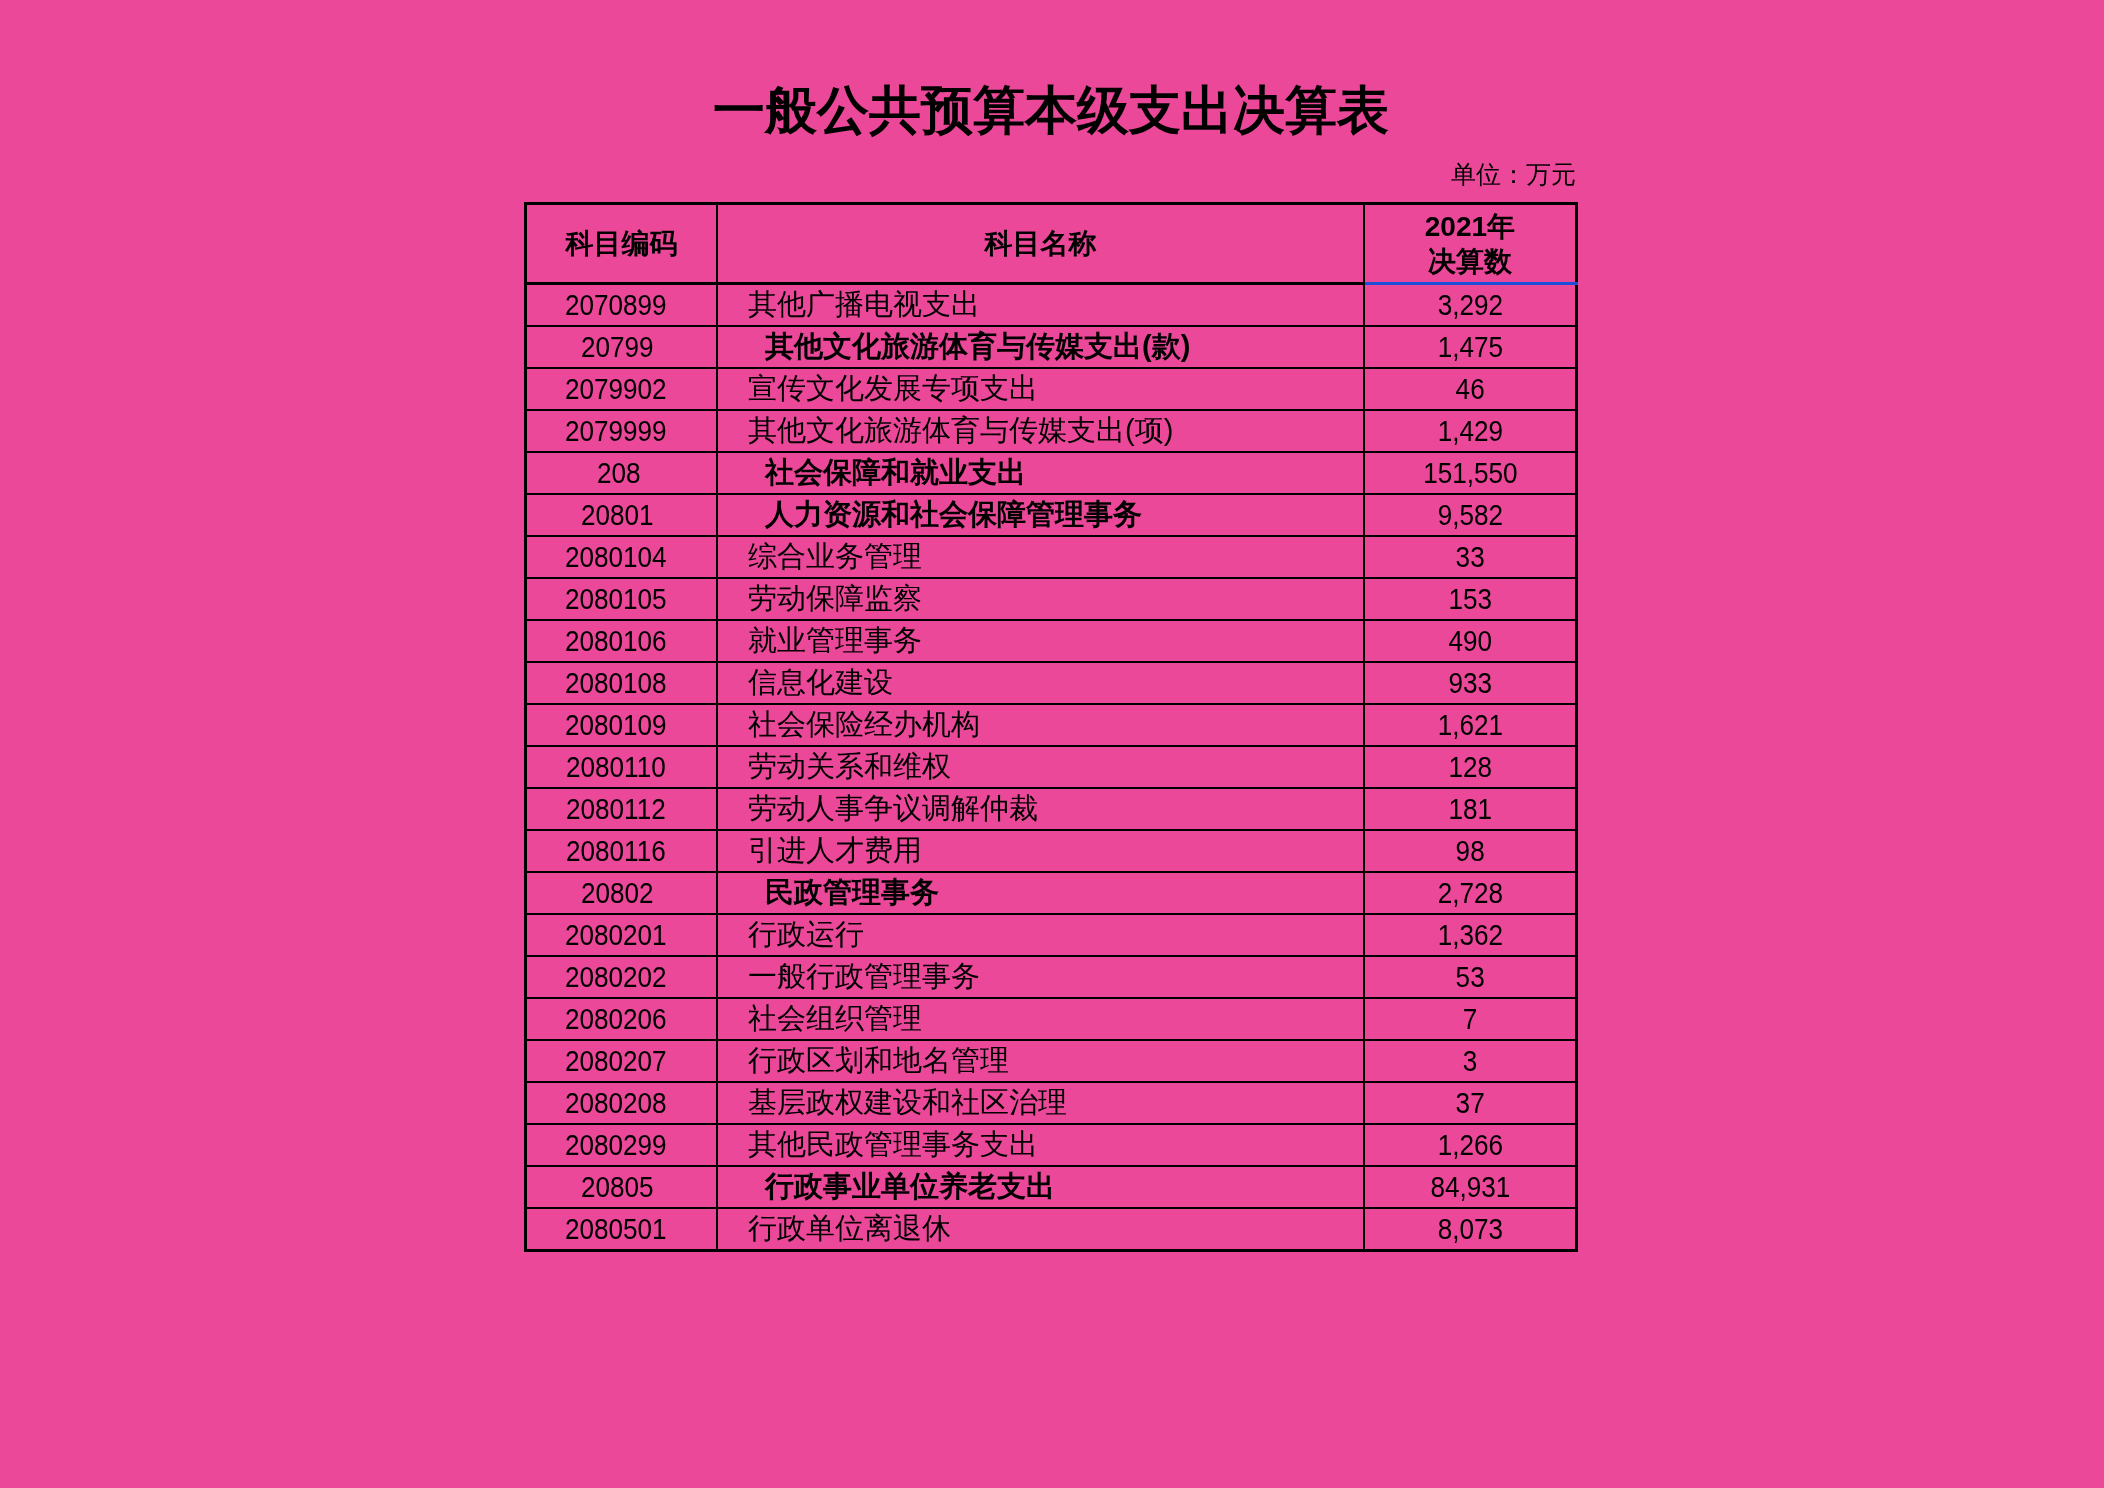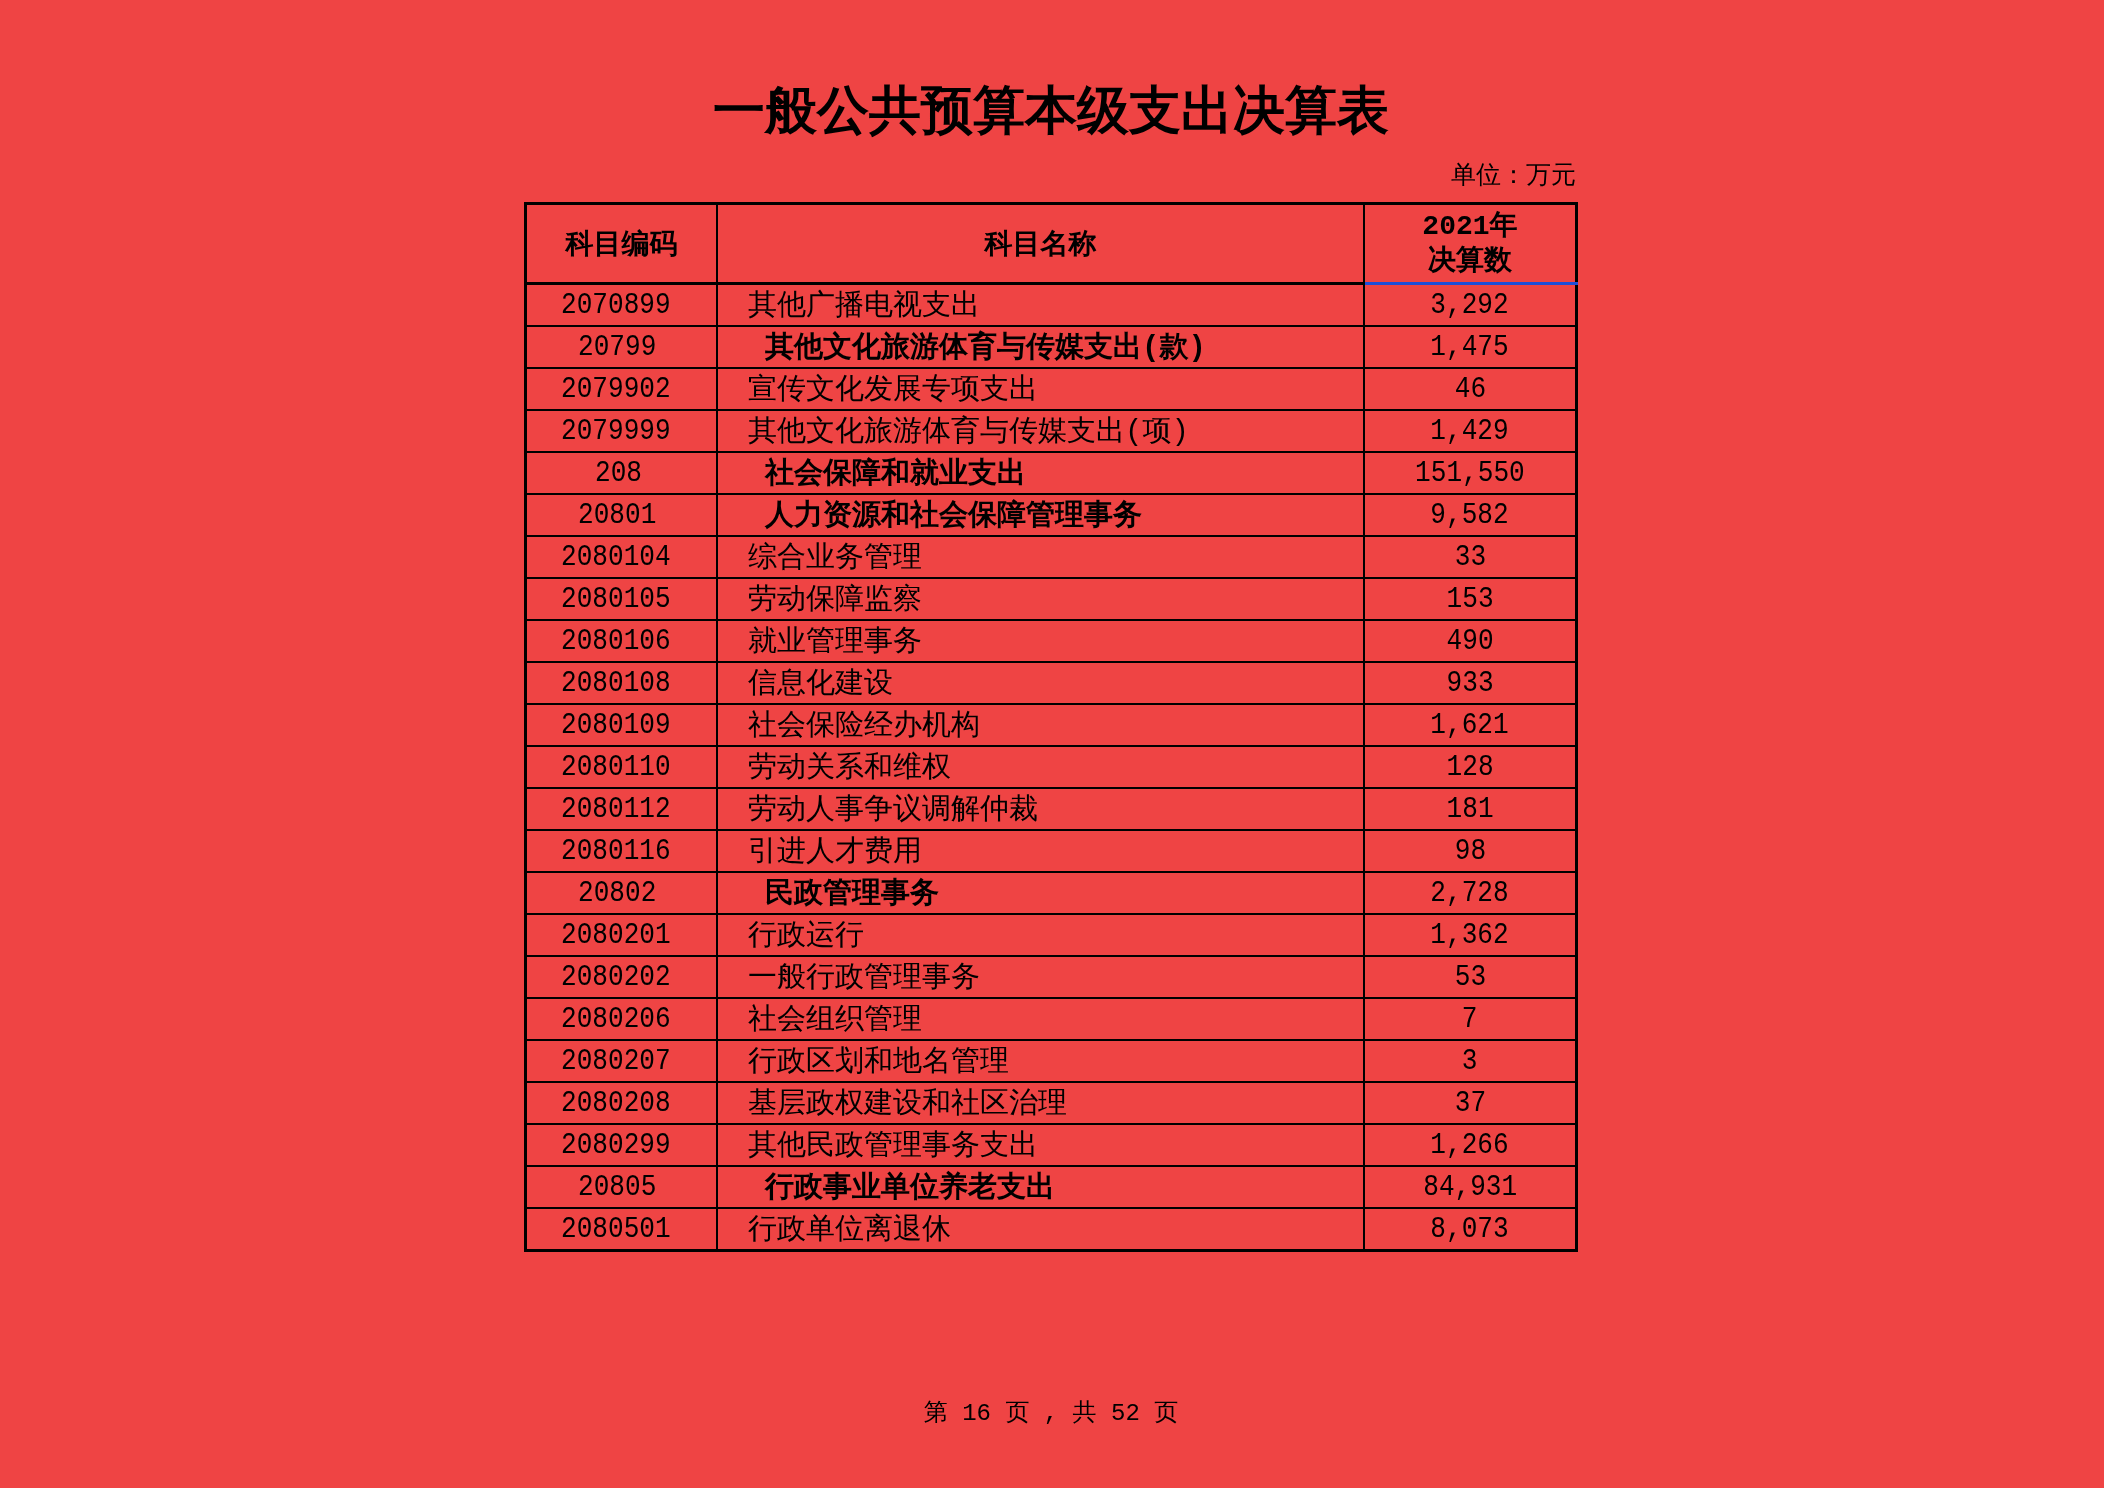--- a/index.html
+++ b/index.html
@@ -4,23 +4,23 @@
 <style>
   html, body {
     margin: 0;
     padding: 0;
     background: #ffffff;
   }
   .page {
     position: relative;
     width: 2104px;
     height: 1488px;
-    background: #ef4444;
+    background: #ec4899;
     color: #000000;
-    font-family: Liberation Mono, monospace;
+    font-family: Liberation Sans, sans-serif;
     overflow: hidden;
   }
   .content {
     position: absolute;
     left: 524px;
     top: 0;
     width: 1054px;
     height: 1488px;
   }
   .doc-title {
@@ -419,16 +419,15 @@
     <td class="name-cell">
       <span>行政单位离退休</span>
     </td>
     <td class="value-cell">
       <span class="num">8,073</span>
     </td>
   </tr>
 </tbody>
     </table>
 
-    <div class="page-footer">第 16 页 , 共 52 页</div>
 
   </div>
 </div>
 
 </body></html>

